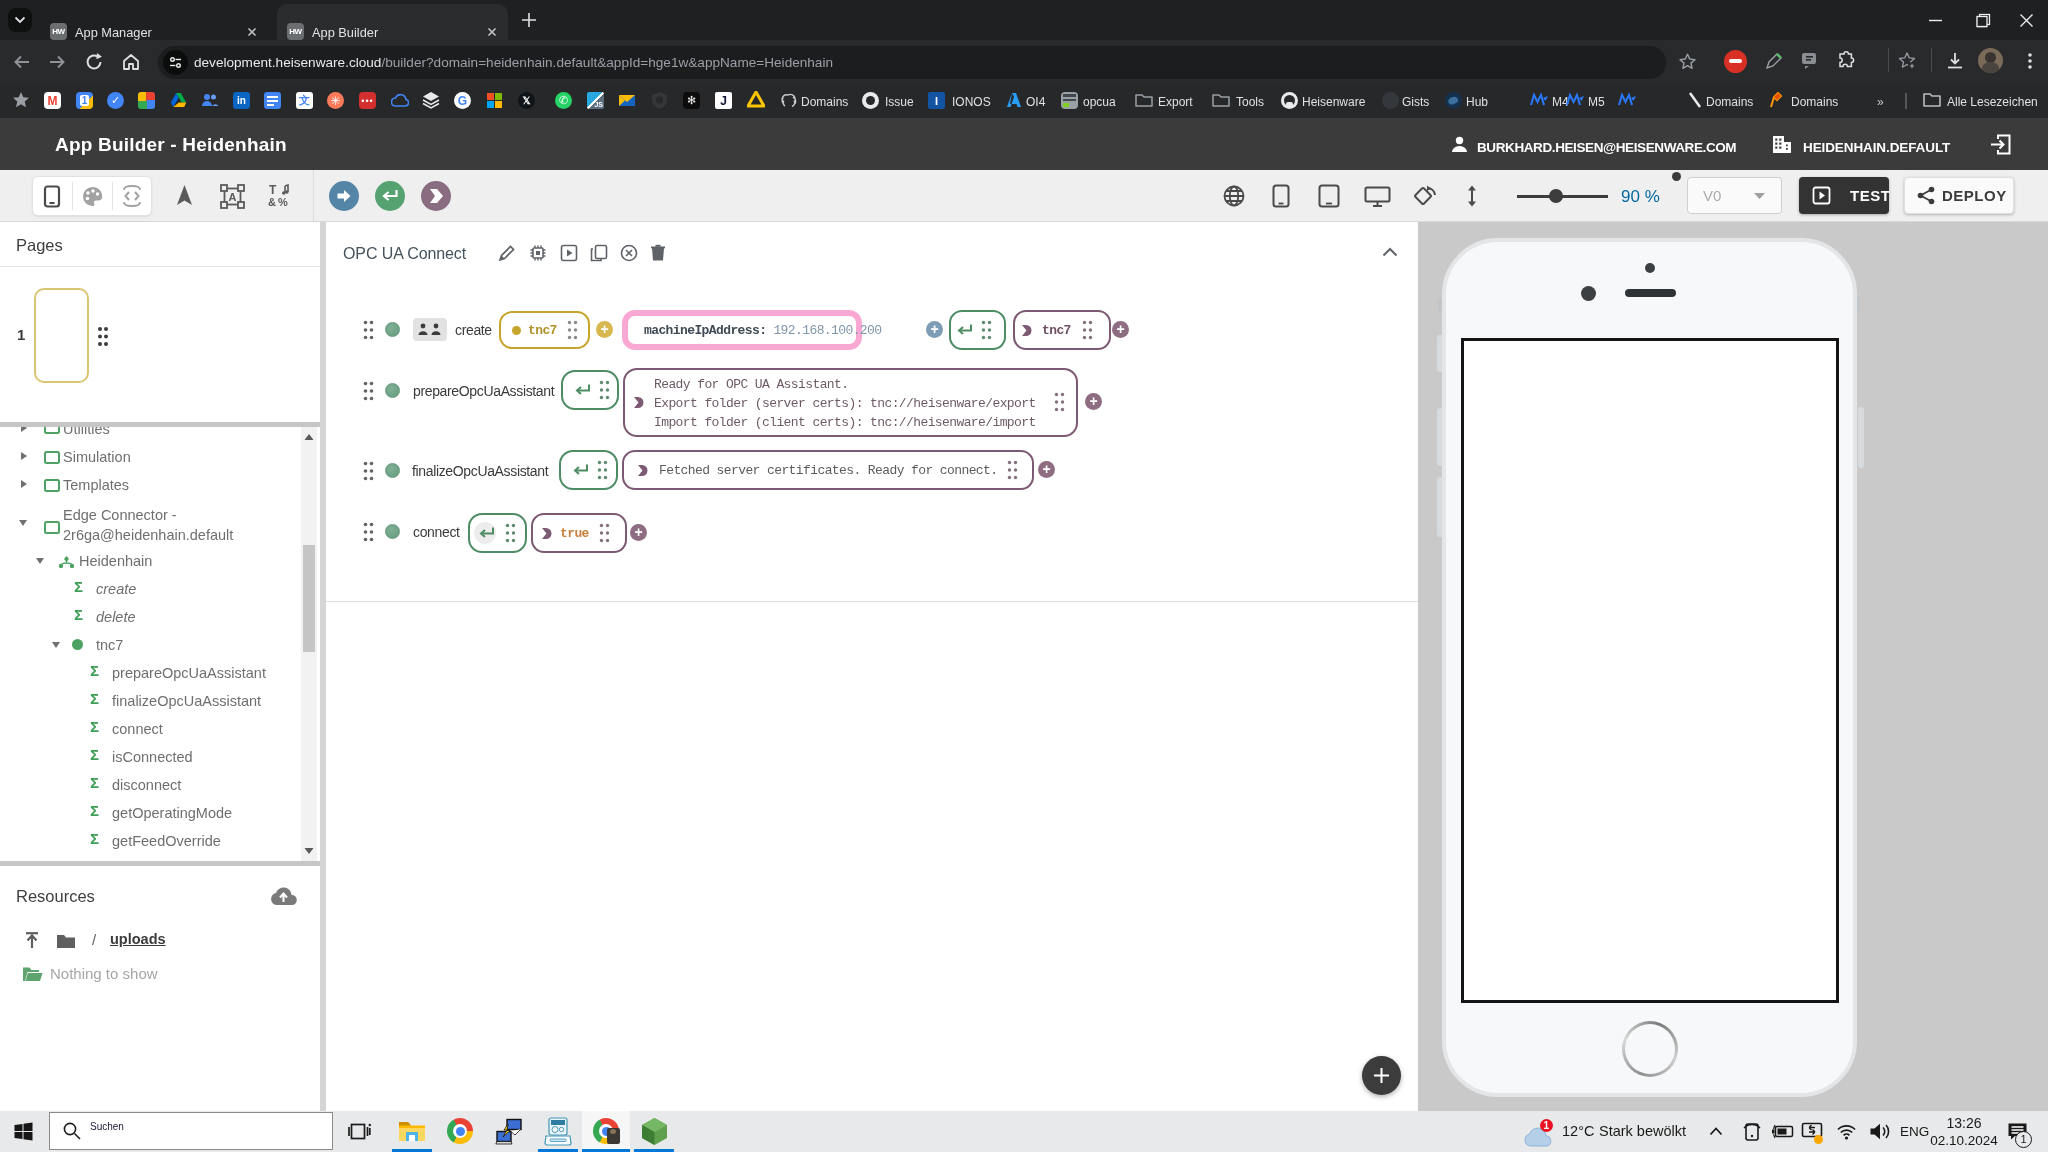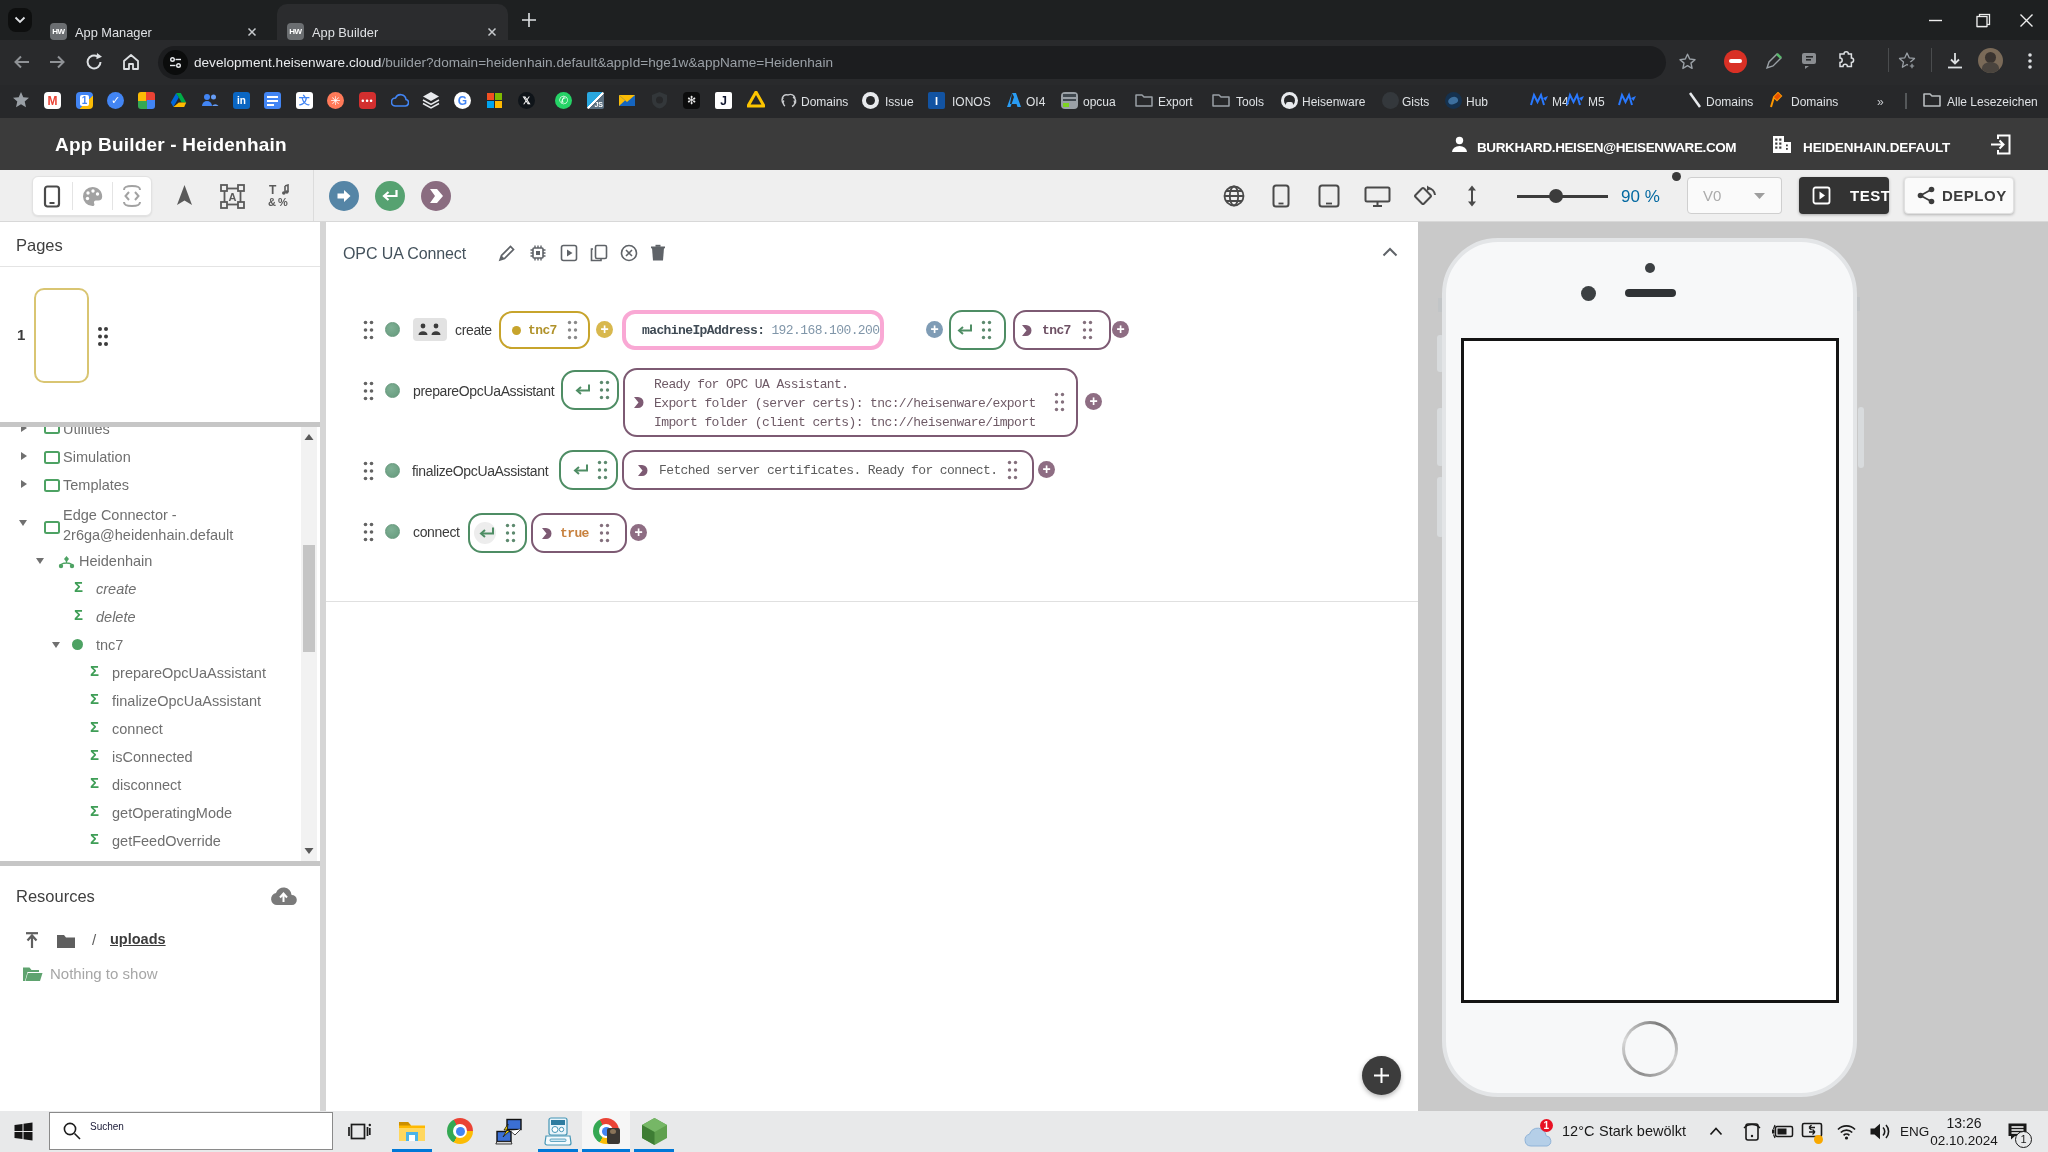--- a/index.html
+++ b/index.html
@@ -606,21 +606,21 @@
             <circle cx="3.5" cy="3.5" r="1.7"></circle>
             <circle cx="9.5" cy="3.5" r="1.7"></circle>
             <circle cx="3.5" cy="11" r="1.7"></circle>
             <circle cx="9.5" cy="11" r="1.7"></circle>
             <circle cx="3.5" cy="18.5" r="1.7"></circle>
             <circle cx="9.5" cy="18.5" r="1.7"></circle>
           </g>
         </svg>
     </div>
     <div class="plus" style="left:270px;top:99px;background:#d8b84e;">+</div>
-    <div class="pill" style="left:296px;top:88px;width:262px;height:40px;border:4px solid #f9a8d4;">
+    <div class="pill" style="left:296px;top:88px;width:240px;height:40px;border:6px solid #f9a8d4;">
       <svg style="margin-left:7px;" width="14" height="12" viewBox="0 0 14 12">
           <path d="M1 4.5 H7 V1 L13.5 6 L7 11 V7.5 H1 Z" fill="#527b9e"></path>
         </svg>
       <span style="color:#3f4a54;font-weight:bold;margin-left:9px;">machineIpAddress:</span>
       <span style="color:#8096a9;margin-left:7px;">192.168.100.200</span>
       <svg style="margin-left:8px;" width="13" height="22" viewBox="0 0 13 22">
           <g fill="#6f7e8a">
             <circle cx="3.5" cy="3.5" r="1.7"></circle>
             <circle cx="9.5" cy="3.5" r="1.7"></circle>
             <circle cx="3.5" cy="11" r="1.7"></circle>

